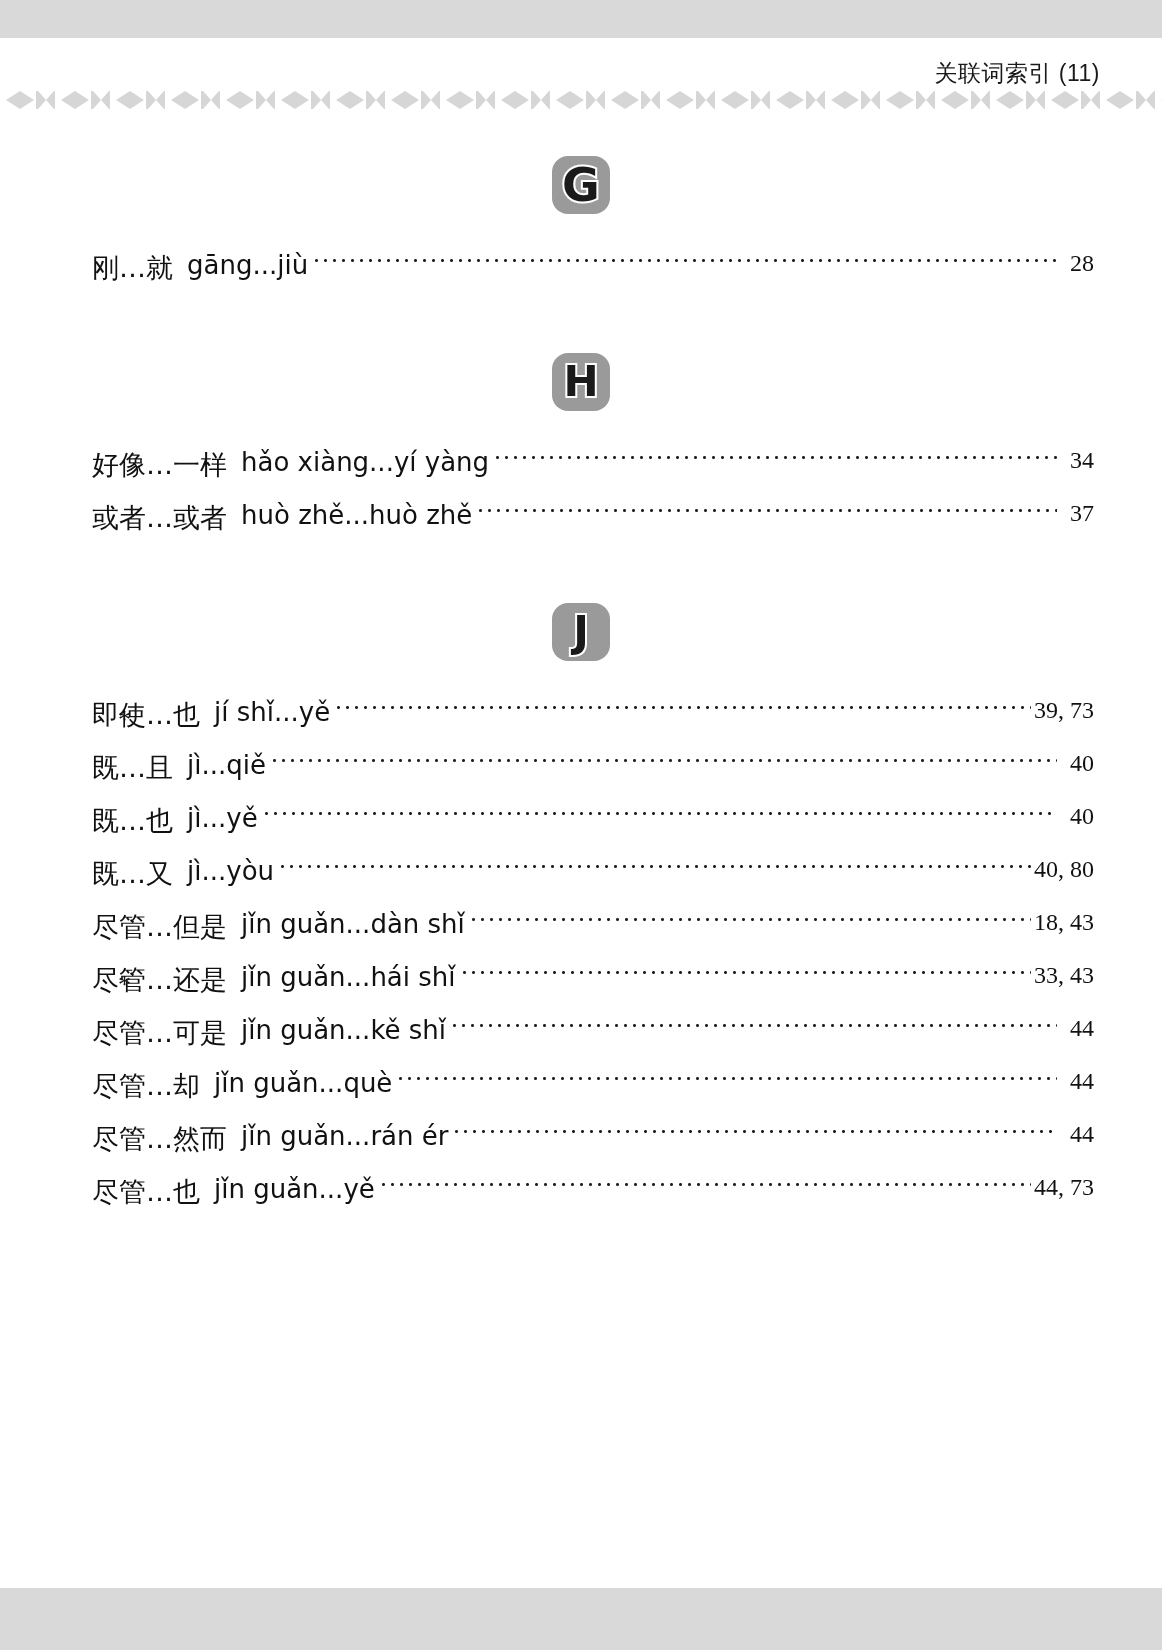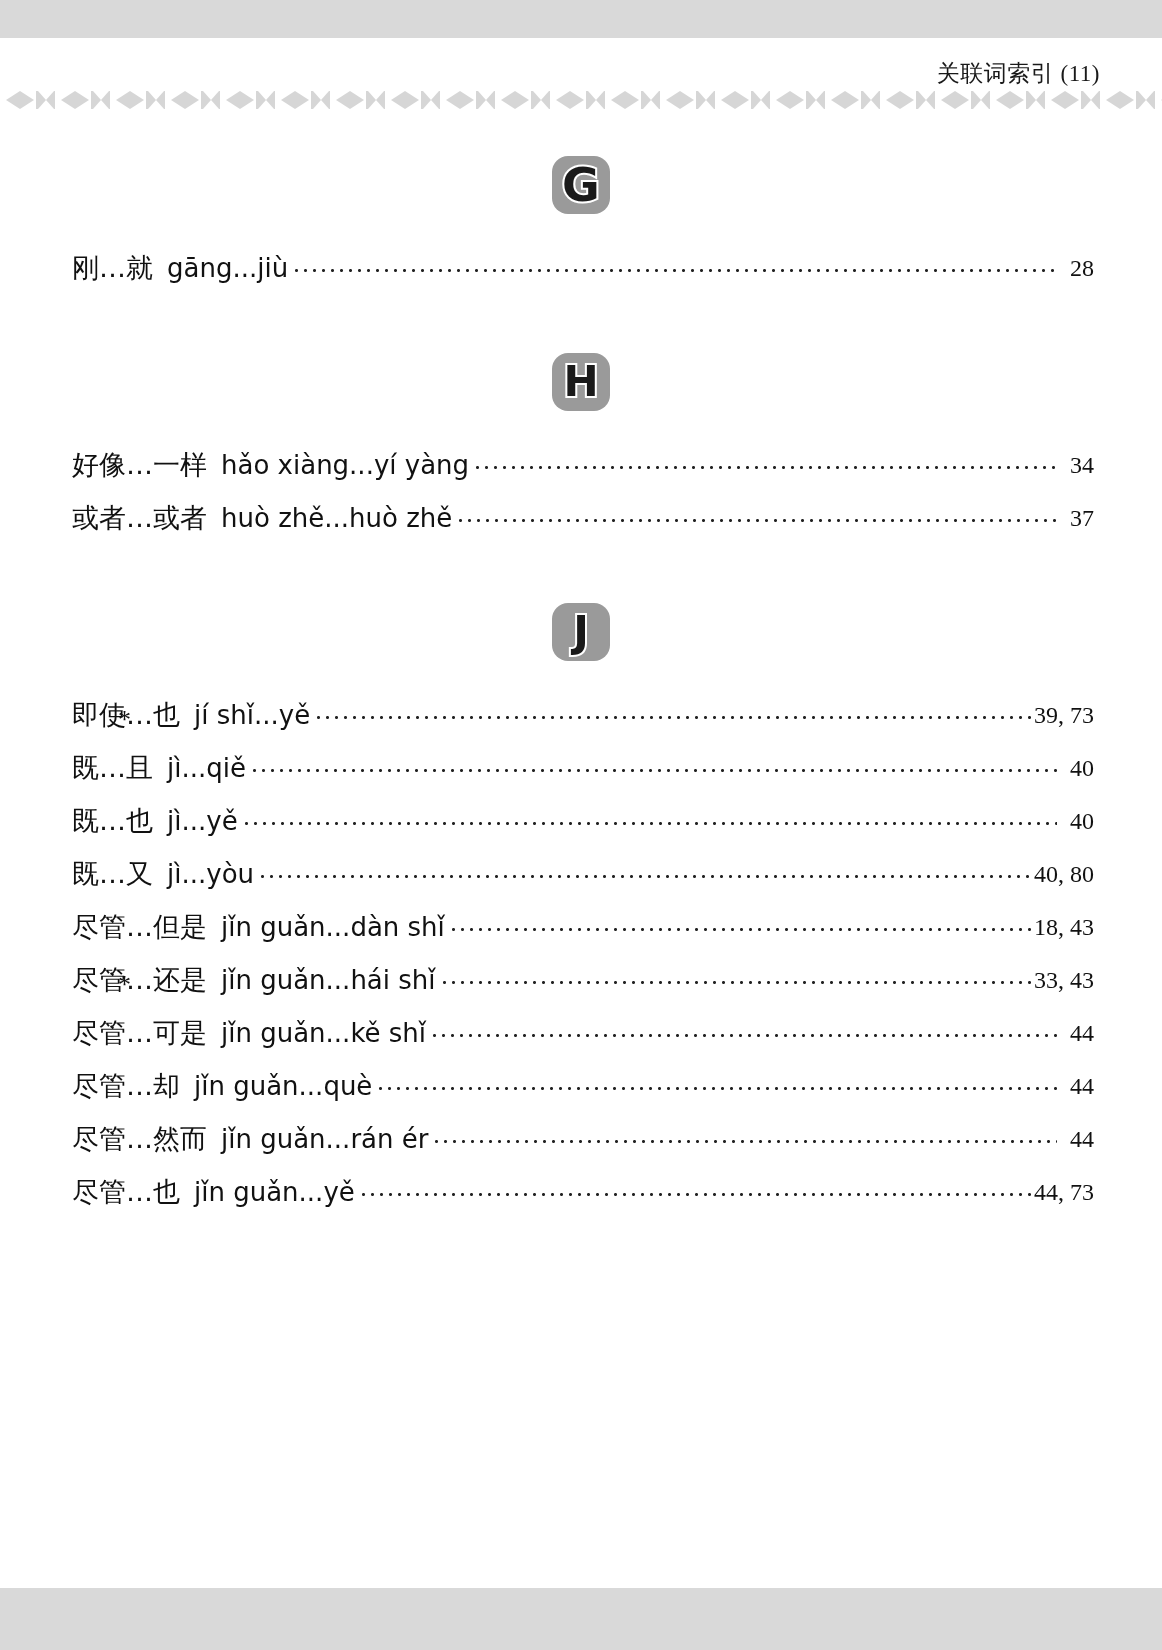--- a/index.html
+++ b/index.html
@@ -30,21 +30,20 @@
     background: #ffffff;
   }
 
   
   .header {
     position: absolute;
     left: 0;
     right: 0;
     top: 38px;
     height: 58px;
-    font-family: Liberation Serif, serif;
   }
   .header-title {
     position: absolute;
     right: 62px;
     top: 20px;
     font-size: 23px;
     color: #1a1a1a;
     letter-spacing: 0.5px;
     white-space: nowrap;
   }
@@ -124,23 +123,23 @@
     position: absolute;
     left: 118px;
     top: 10px;
     font-size: 26px;
     line-height: 1;
     color: #111;
     font-family: "Liberation Serif", serif;
   }
   .entry-inner {
     display: flex;
-    align-items: center;
+    align-items: flex-start;
     width: 100%;
-    padding-left: 72px;
+    padding-left: 92px;
   }
   .entry-hanzi {
     font-family: "DejaVu Sans", sans-serif;
     font-size: 27px;
     color: #111111;
     white-space: nowrap;
     letter-spacing: 0px;
   }
   .entry-pinyin {
     font-family: "DejaVu Sans", sans-serif;

